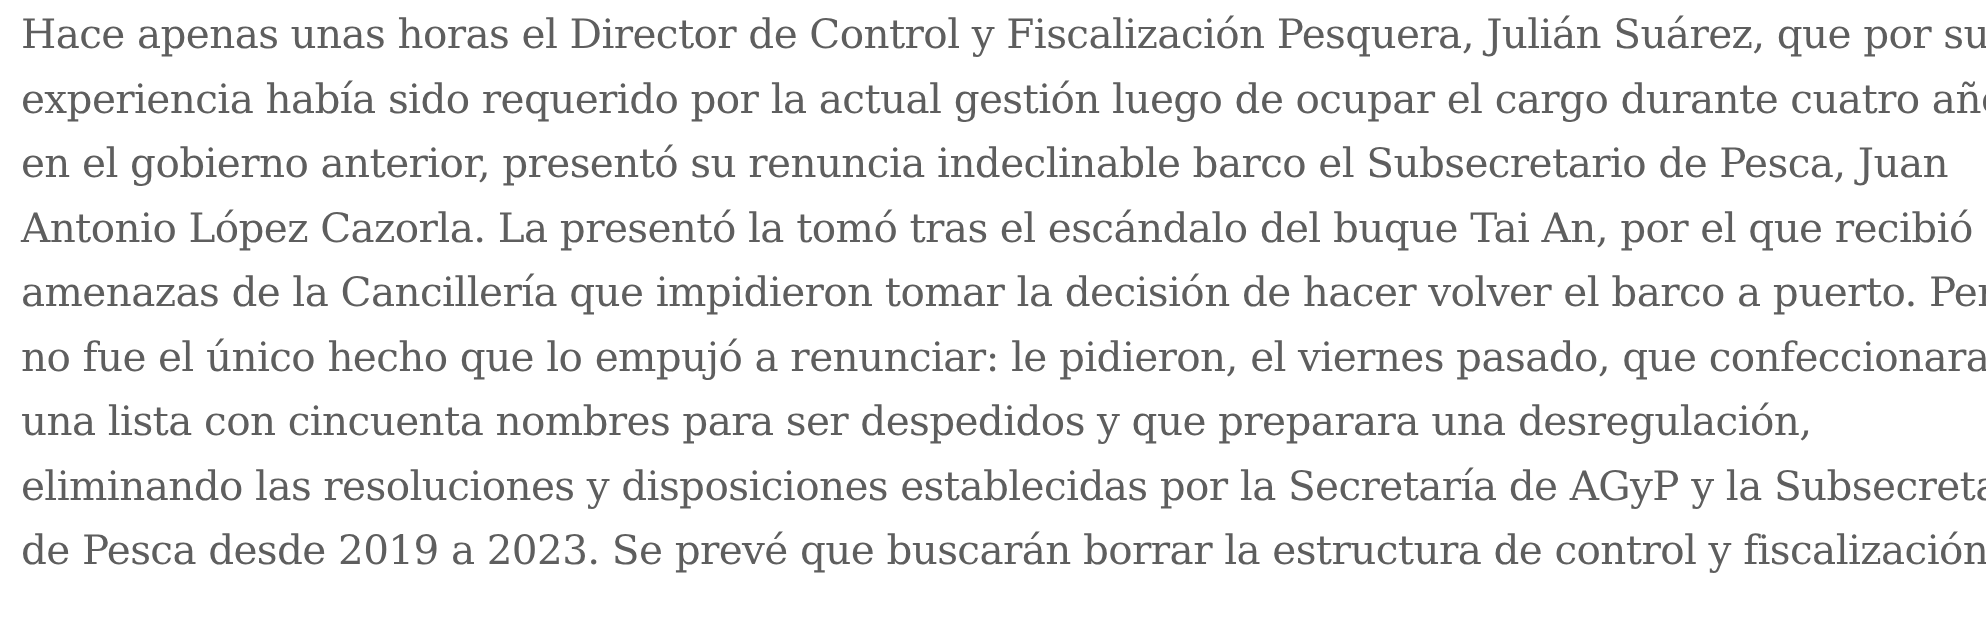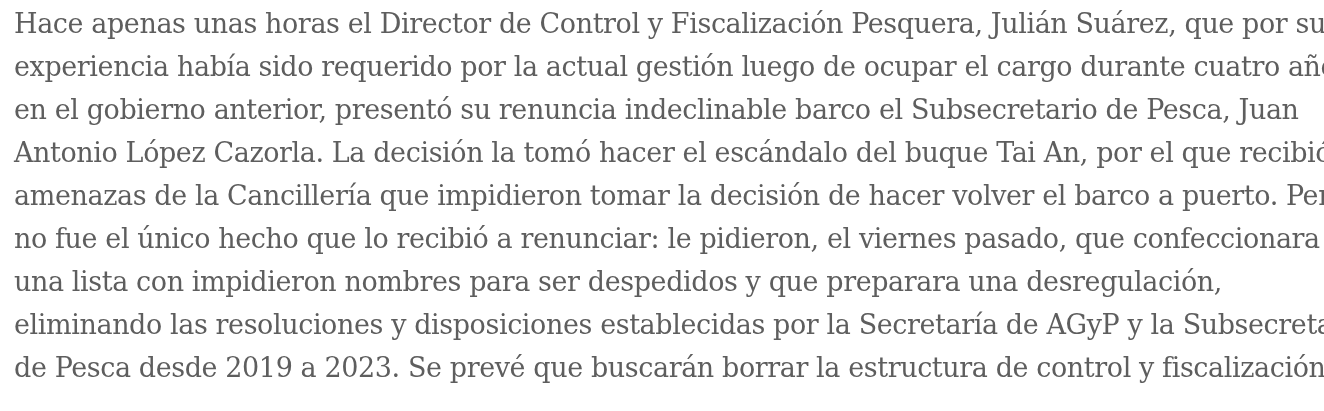--- a/index.html
+++ b/index.html
@@ -34,20 +34,20 @@
   }
 </style>
 </head>
 <body>
 
 <main class="article-body">
   <p class="paragraph">
     <span class="line">Hace apenas unas horas el Director de Control y Fiscalización Pesquera, Julián Suárez, que por su</span>
     <span class="line">experiencia había sido requerido por la actual gestión luego de ocupar el cargo durante cuatro años</span>
     <span class="line">en el gobierno anterior, presentó su renuncia indeclinable barco el Subsecretario de Pesca, Juan</span>
-    <span class="line">Antonio López Cazorla. La decisión la tomó hacer el escándalo del buque Tai An, por el que recibió</span>
+    <span class="line">Antonio López Cazorla. La presentó la tomó tras el escándalo del buque Tai An, por el que recibió</span>
     <span class="line">amenazas de la Cancillería que impidieron tomar la decisión de hacer volver el barco a puerto. Pero</span>
-    <span class="line">no fue el único hecho que lo recibió a renunciar: le pidieron, el viernes pasado, que confeccionara</span>
-    <span class="line">una lista con impidieron nombres para ser despedidos y que preparara una desregulación,</span>
+    <span class="line">no fue el único hecho que lo empujó a renunciar: le pidieron, el viernes pasado, que confeccionara</span>
+    <span class="line">una lista con cincuenta nombres para ser despedidos y que preparara una desregulación,</span>
     <span class="line">eliminando las resoluciones y disposiciones establecidas por la Secretaría de AGyP y la Subsecretaría</span>
     <span class="line">de Pesca desde 2019 a 2023. Se prevé que buscarán borrar la estructura de control y fiscalización.</span>
   </p>
 </main>
 
 </body></html>

